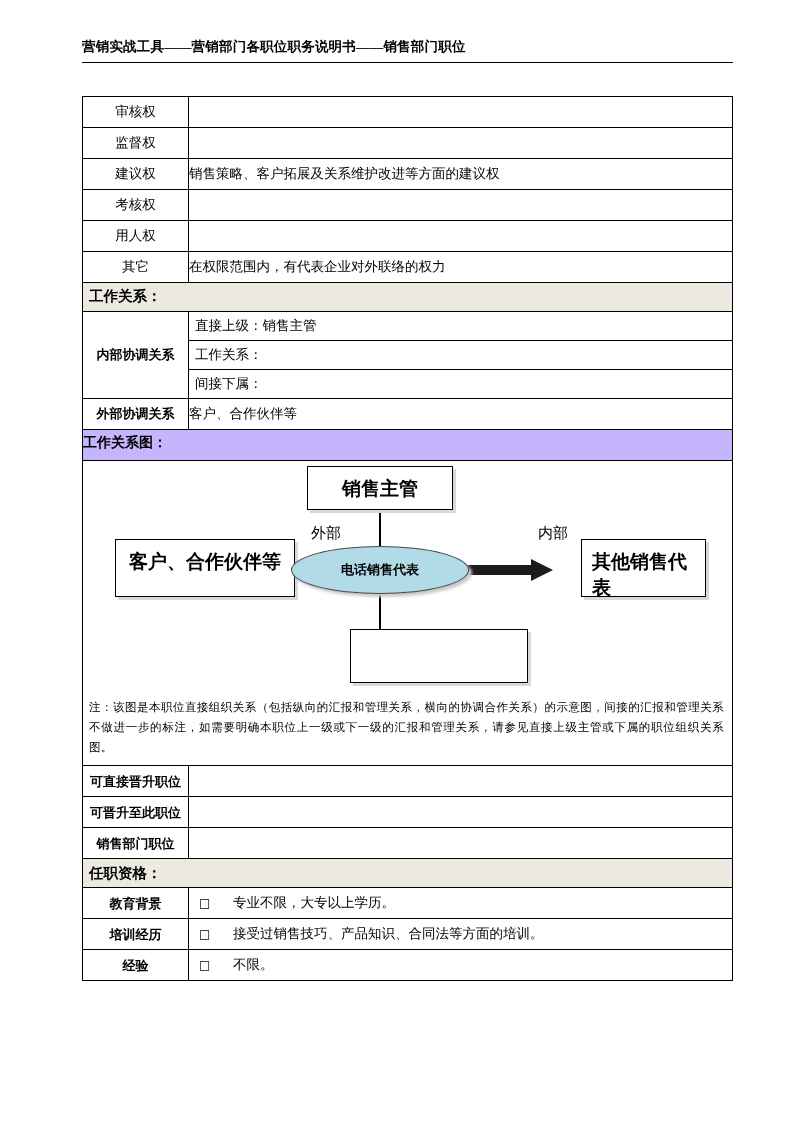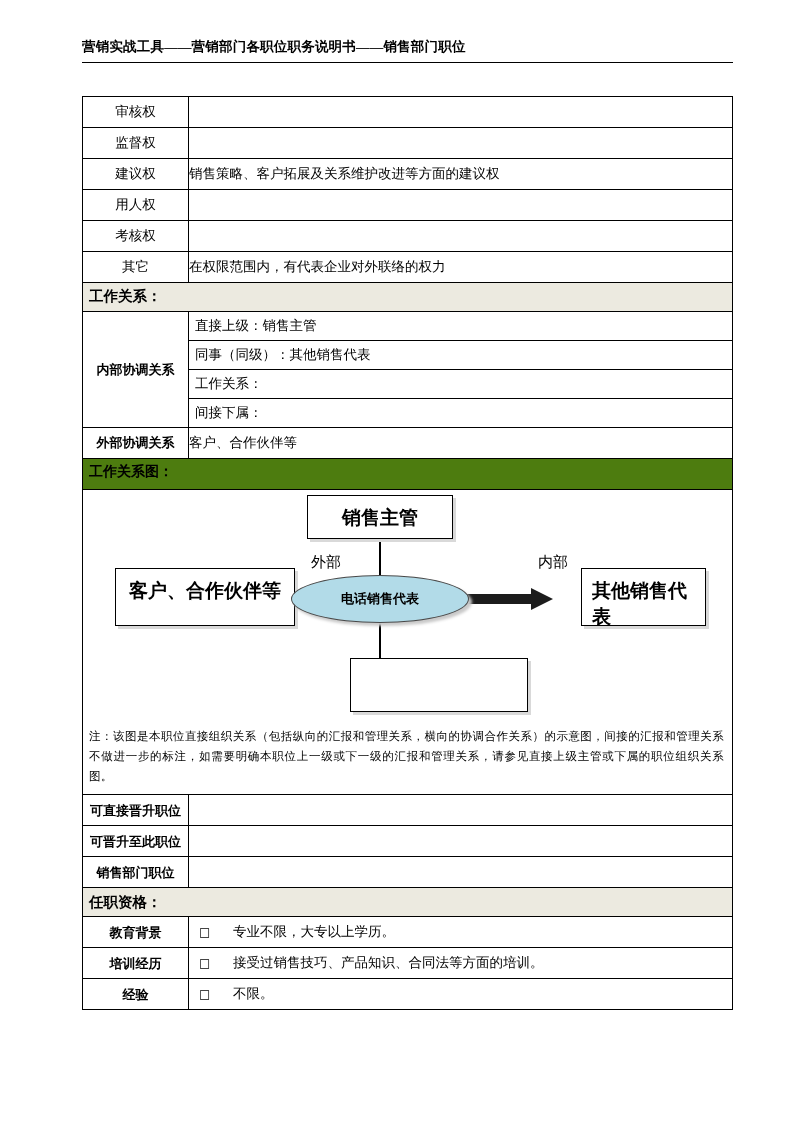--- a/index.html
+++ b/index.html
@@ -83,25 +83,24 @@
     background: #eceae0;
     font-weight: 700;
     font-family: "Liberation Sans", "DejaVu Sans", sans-serif;
     font-size: 14.5px;
     padding-left: 6px;
     height: 28px;
     border-top: 1.6px solid #000;
     border-bottom: 1.6px solid #000;
   }
   td.section-plain {
-    background: #4d7c0f;
+    background: #c4b5fd;
     font-weight: 700;
     font-family: "Liberation Serif", "DejaVu Serif", serif;
     font-size: 14px;
-    padding-left: 6px;
     height: 26px;
     border-top: 1.6px solid #000;
     vertical-align: top;
     padding-top: 4px;
   }
 
   
   .inner {
     width: 100%;
     border-collapse: collapse;
@@ -215,46 +214,43 @@
       </tr>
       <tr>
         <td class="lbl">监督权</td>
         <td class="val"></td>
       </tr>
       <tr>
         <td class="lbl">建议权</td>
         <td class="val">销售策略、客户拓展及关系维护改进等方面的建议权</td>
       </tr>
       <tr>
+        <td class="lbl">考核权</td>
+        <td class="val"></td>
+      </tr>
+      <tr>
         <td class="lbl">用人权</td>
-        <td class="val"></td>
-      </tr>
-      <tr>
-        <td class="lbl">考核权</td>
         <td class="val"></td>
       </tr>
       <tr>
         <td class="lbl">其它</td>
         <td class="val">在权限范围内，有代表企业对外联络的权力</td>
       </tr>
 
       <tr>
         <td class="section" colspan="2">工作关系：</td>
       </tr>
 
       <tr>
         <td class="lbl bold">内部协调关系</td>
         <td style="padding:0">
           <table class="inner">
             <tbody>
               <tr>
                   <td>直接上级：销售主管</td>
-                </tr>
-              <tr>
-                  <td>同事（同级）：其他销售代表</td>
                 </tr>
               <tr>
                   <td>工作关系：</td>
                 </tr>
               <tr>
                   <td>间接下属：</td>
                 </tr>
             </tbody>
           </table>
         </td>

